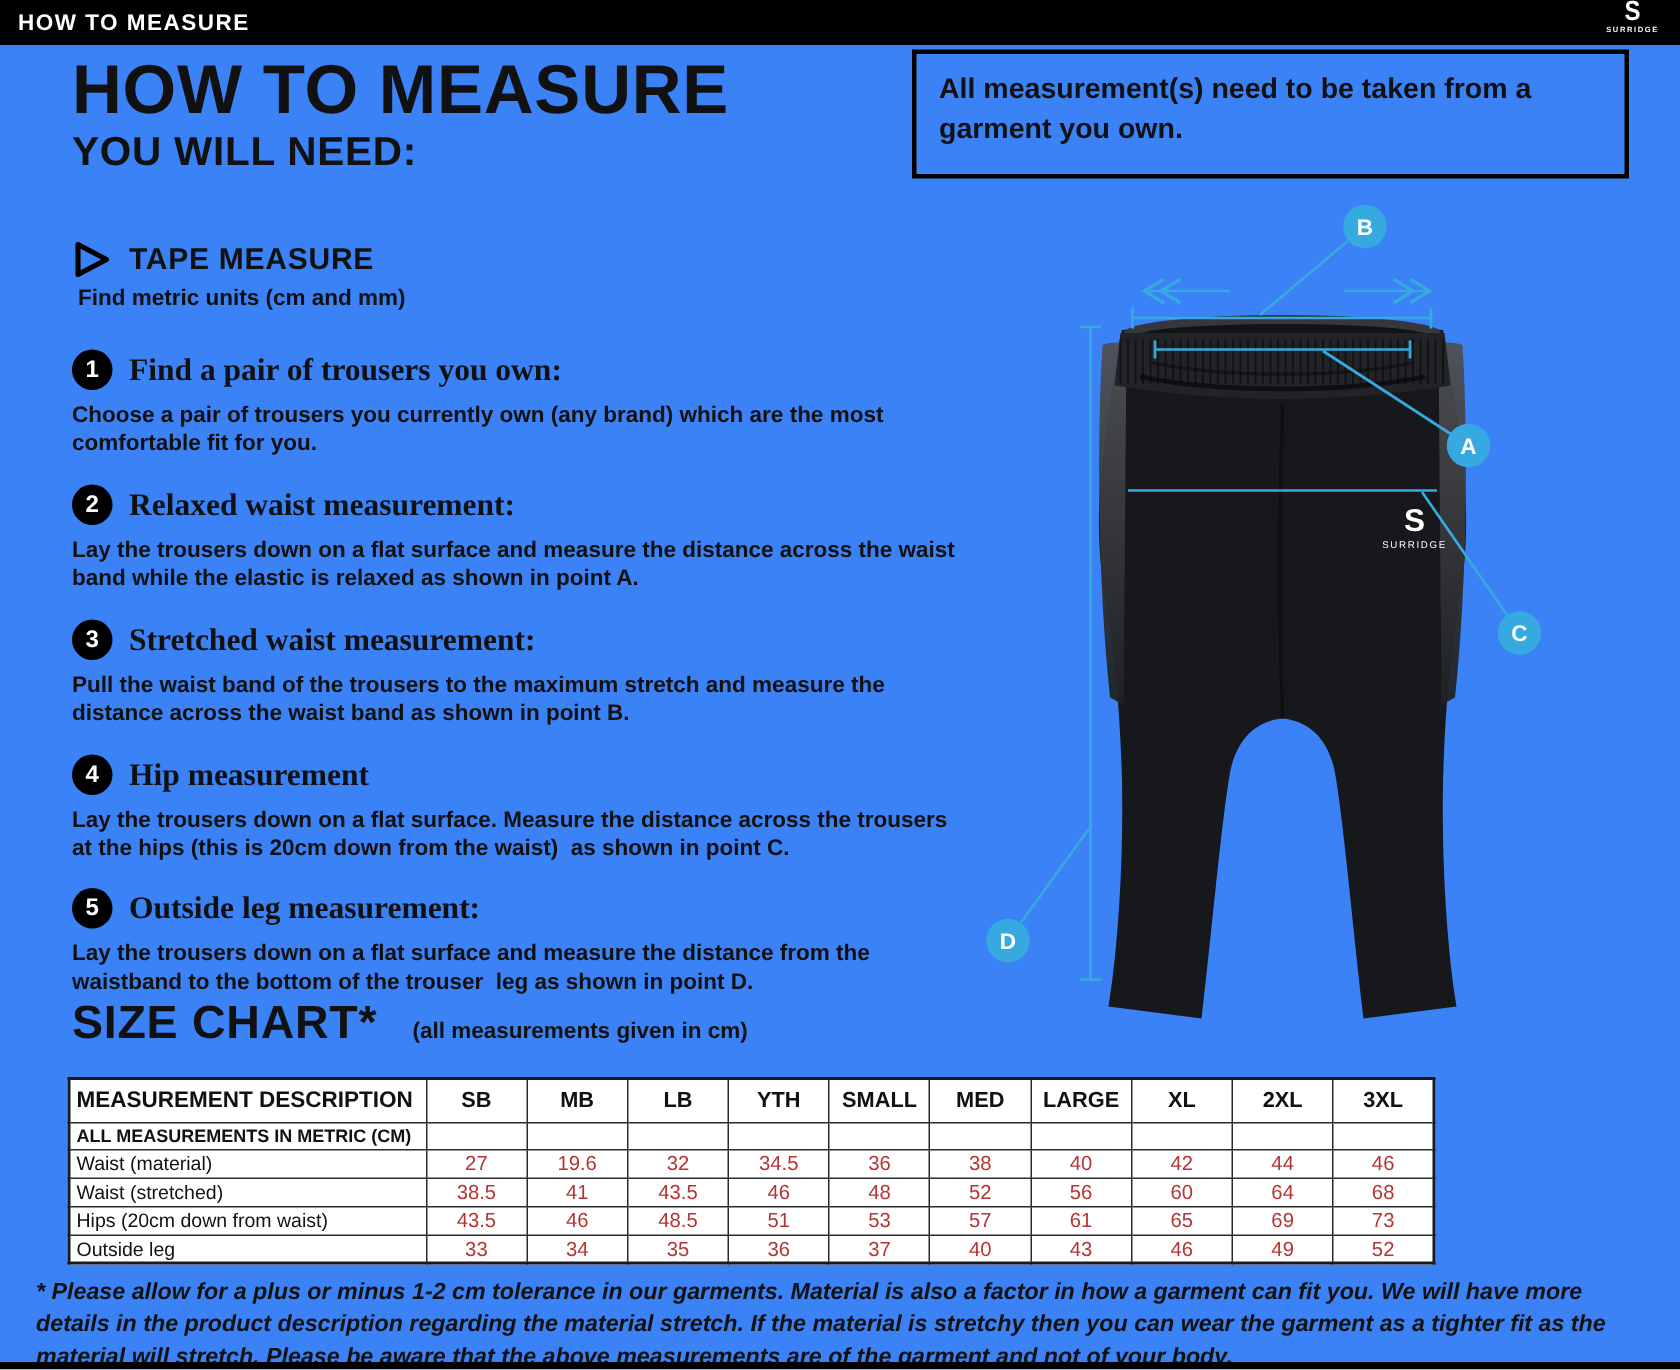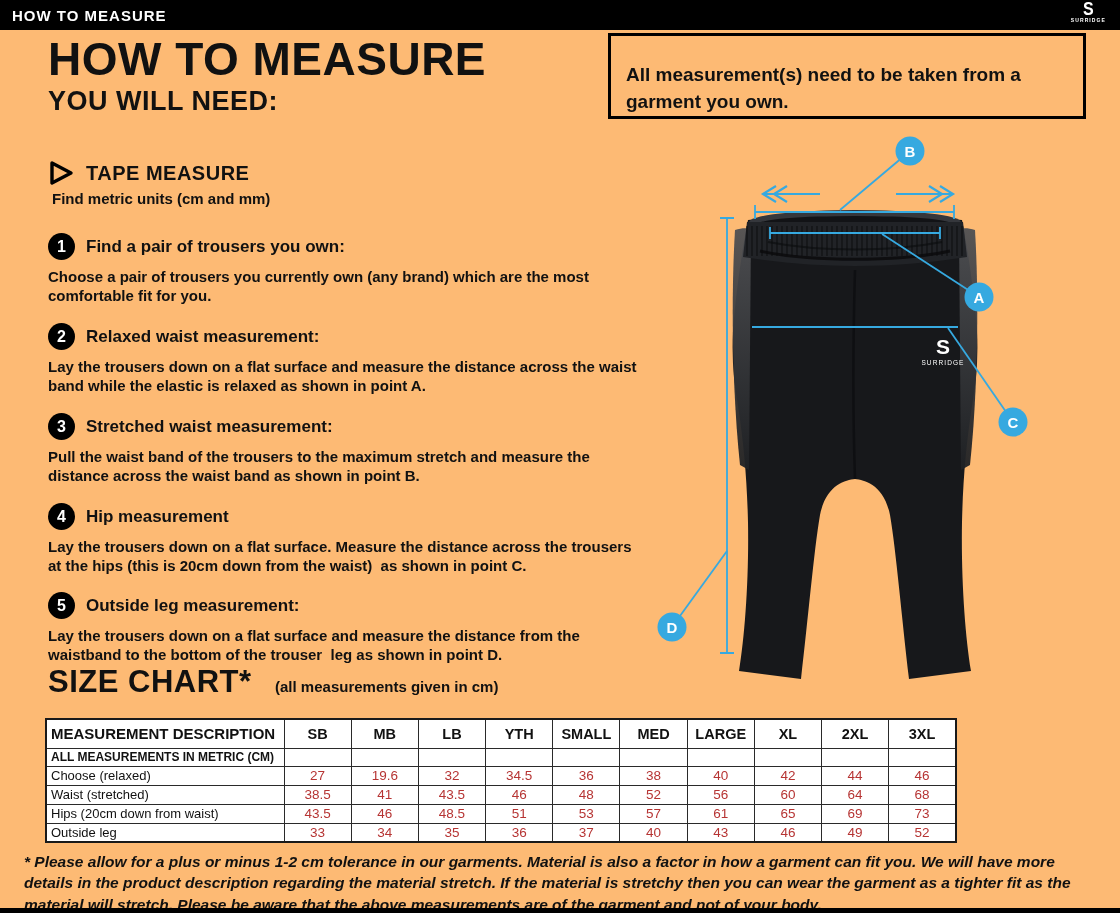--- a/index.html
+++ b/index.html
@@ -1,52 +1,52 @@
 <!DOCTYPE html>
 <html><head>
 <meta charset="utf-8">
 <style>
   * { margin:0; padding:0; box-sizing:border-box; }
   html,body { background:#fff; }
   .page {
-    position:relative; width:1120px; height:913px; background:#fdba74;
+    position:relative; width:1120px; height:913px; background:#3b82f6;
     font-family:"Liberation Sans", sans-serif; color:#111; overflow:hidden;
   }
   
   .topbar {
     position:absolute; left:0; top:0; width:1120px; height:30px;
     background:#000; color:#fff; display:flex; align-items:center;
   }
   .topbar-title { font-size:15px; font-weight:700; letter-spacing:1px; padding-left:12px; }
   .brand { position:absolute; right:14px; top:1px; display:flex; flex-direction:column; align-items:center; line-height:1; }
   .brand-s { font-size:16px; font-weight:800; transform:scaleY(1.15); letter-spacing:0; }
   .brand-name { font-size:5px; font-weight:700; letter-spacing:1.1px; margin-top:1px; }
 
   
   .h1 { position:absolute; left:48px; top:32px; font-size:46px; font-weight:800; letter-spacing:.5px; }
   .note-box {
     position:absolute; left:608px; top:33px; width:478px; height:86px;
-    border:3px solid #000; padding:26px 15px; font-size:19px; font-weight:700; line-height:1.42;
+    border:3px solid #000; padding:11px 15px; font-size:19px; font-weight:700; line-height:1.42;
   }
   .ywn { position:absolute; left:48px; top:86px; font-size:27px; font-weight:800; letter-spacing:.5px; }
 
   
   .tape { position:absolute; left:48px; top:160px; width:600px; }
   .tape-row { display:flex; align-items:center; gap:12px; }
   .tape-title { font-size:20px; font-weight:800; letter-spacing:.5px; }
   .tape-sub { font-size:15px; font-weight:700; margin:4px 0 0 4px; }
 
   
   .step { position:absolute; left:48px; width:600px; }
   .step-head { display:flex; align-items:center; gap:11px; margin-bottom:7px; }
   .step-num {
     width:27px; height:27px; border-radius:50%; background:#000; color:#fff;
     font-size:16px; font-weight:800; display:flex; align-items:center; justify-content:center; flex:0 0 27px;
   }
-  .step-title { font-size:17px; font-weight:800; }
+  .step-title { font-size:21px; font-weight:800;font-family:Liberation Serif, serif; }
   .step-desc { font-size:15px; font-weight:700; line-height:1.27; white-space:pre-wrap; }
 
   
   .diagram { position:absolute; left:650px; top:130px; width:460px; height:565px; }
 
   
   .chart-head { position:absolute; left:48px; top:664px; }
   .chart-title { font-size:31px; font-weight:800; letter-spacing:.5px; }
   .chart-sub { font-size:15px; font-weight:700; margin-left:19px; }
   table.size-chart {
@@ -230,21 +230,21 @@
           <td></td>
           <td></td>
           <td></td>
           <td></td>
           <td></td>
           <td></td>
           <td></td>
           <td></td>
         </tr>
         <tr class="data-row">
-          <td class="lbl">Choose (relaxed)</td>
+          <td class="lbl">Waist (material)</td>
           <td class="val">27</td>
           <td class="val">19.6</td>
           <td class="val">32</td>
           <td class="val">34.5</td>
           <td class="val">36</td>
           <td class="val">38</td>
           <td class="val">40</td>
           <td class="val">42</td>
           <td class="val">44</td>
           <td class="val">46</td>

